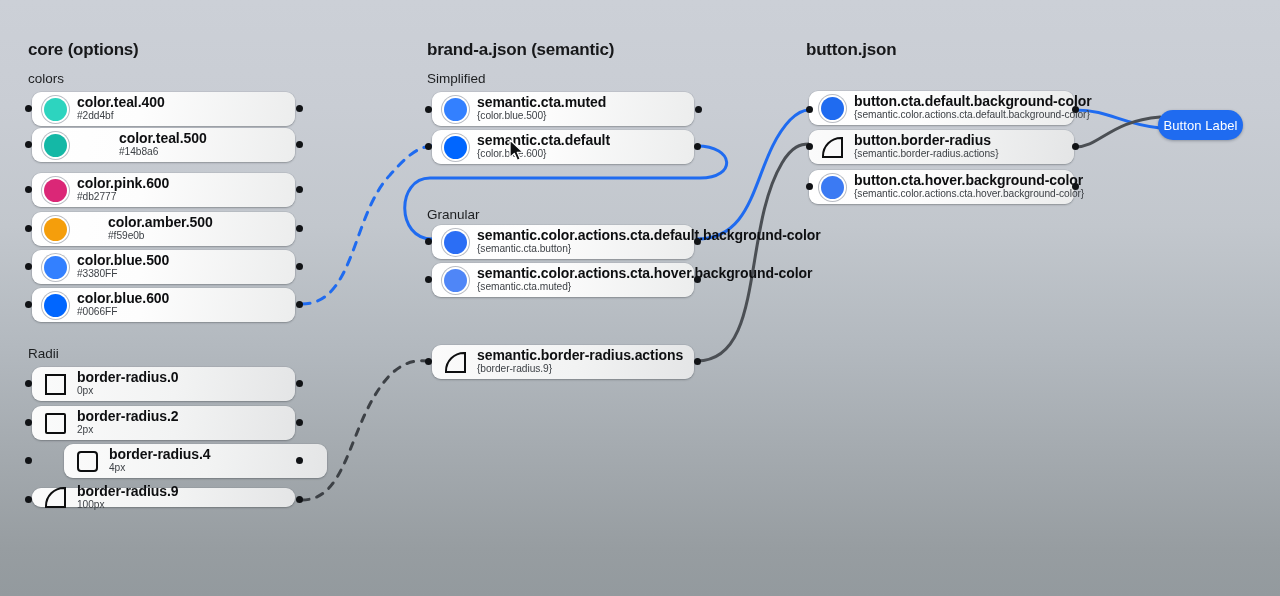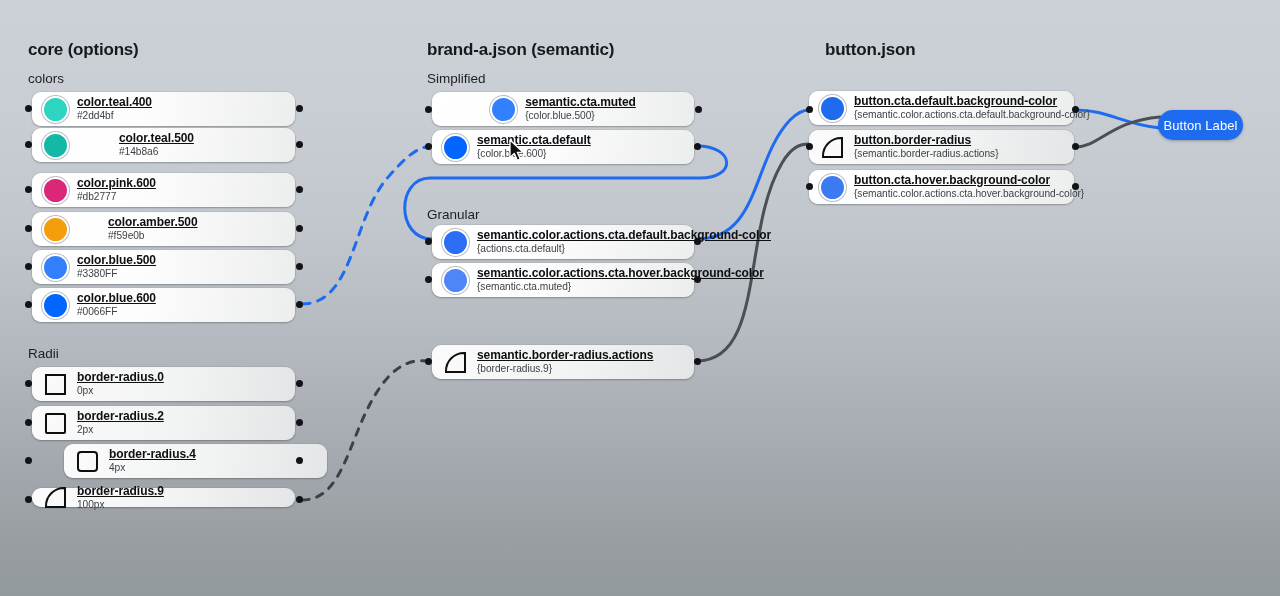--- a/index.html
+++ b/index.html
@@ -79,22 +79,22 @@
     box-sizing: border-box;
     background: transparent;
     border-top-left-radius: 19px;
     border-top-right-radius: 0;
     border-bottom-left-radius: 0;
     border-bottom-right-radius: 0;
   }
 
   .labels { display: flex; flex-direction: column; justify-content: center; min-width: 0; }
   .l1 {
-    font-size: 12px; font-weight: 700; color: #0e0f11;
-    line-height: 13px; white-space: nowrap; letter-spacing: -0.08px; text-decoration: underline;
+    font-size: 14px; font-weight: 700; color: #0e0f11;
+    line-height: 13px; white-space: nowrap; letter-spacing: -0.08px;
   }
   .l2 {
     font-size: 10.2px; font-weight: 400; color: #3e4247;
     line-height: 13px; white-space: nowrap; letter-spacing: -0.05px;
   }
 
   .port {
     position: absolute;
     width: 7px; height: 7px;
     border-radius: 50%;
@@ -131,21 +131,21 @@
 
     <path d="M 697,361 C 765,361 742,230 782,163 C 792,146 801,144 809,144" fill="none" stroke="#4b4f54" stroke-width="3" stroke-linecap="round"></path>
 
     <path d="M 1075,110 C 1110,110 1120,124 1160,128" fill="none" stroke="#1f6bf0" stroke-width="3" stroke-linecap="round"></path>
 
     <path d="M 1075,147 C 1100,147 1110,121 1160,117" fill="none" stroke="#4b4f54" stroke-width="3" stroke-linecap="round"></path>
   </svg>
 
   <div class="col-title" style="left:28px; top:40px;">core (options)</div>
   <div class="col-title" style="left:427px; top:40px;">brand-a.json (semantic)</div>
-  <div class="col-title" style="left:806px; top:40px;margin-left:19px;">button.json</div>
+  <div class="col-title" style="left:806px; top:40px;">button.json</div>
 
   <div class="grp-title" style="left:28px; top:71px;">colors</div>
   <div class="grp-title" style="left:28px; top:346px;">Radii</div>
   <div class="grp-title" style="left:427px; top:71px;">Simplified</div>
   <div class="grp-title" style="left:427px; top:207px;">Granular</div>
 
   <div class="node" style="left:32px; top:92px; width:263px; height:34px;">
     <span class="swatch-wrap">
       <span class="dot" style="background:#2dd4bf"></span>
     </span>
@@ -258,21 +258,21 @@
       <span class="quarter"></span>
     </span>
     <span class="labels">
       <span class="l1">border-radius.9</span>
       <span class="l2">100px</span>
     </span>
   </div>
   <span class="port" style="left:25px; top:496px;"></span>
   <span class="port" style="left:296px; top:496px;"></span>
 
-  <div class="node" style="left:432px; top:92px; width:262px; height:34px;justify-content:center;">
+  <div class="node" style="left:432px; top:92px; width:262px; height:34px;">
     <span class="swatch-wrap">
       <span class="dot" style="background:#3380FF"></span>
     </span>
     <span class="labels">
       <span class="l1">semantic.cta.muted</span>
       <span class="l2">{color.blue.500}</span>
     </span>
   </div>
   <span class="port" style="left:425px; top:106px;"></span>
   <span class="port" style="left:695px; top:106px;"></span>
@@ -288,21 +288,21 @@
   </div>
   <span class="port" style="left:425px; top:143px;"></span>
   <span class="port" style="left:694px; top:143px;"></span>
 
   <div class="node" style="left:432px; top:225px; width:262px; height:34px;">
     <span class="swatch-wrap">
       <span class="dot" style="background:#2b6ef5"></span>
     </span>
     <span class="labels">
       <span class="l1">semantic.color.actions.cta.default.background-color</span>
-      <span class="l2">{actions.cta.default}</span>
+      <span class="l2">{semantic.cta.button}</span>
     </span>
   </div>
   <span class="port" style="left:425px; top:238px;"></span>
   <span class="port" style="left:694px; top:238px;"></span>
 
   <div class="node" style="left:432px; top:263px; width:262px; height:34px;">
     <span class="swatch-wrap">
       <span class="dot" style="background:#4f86f7"></span>
     </span>
     <span class="labels">

